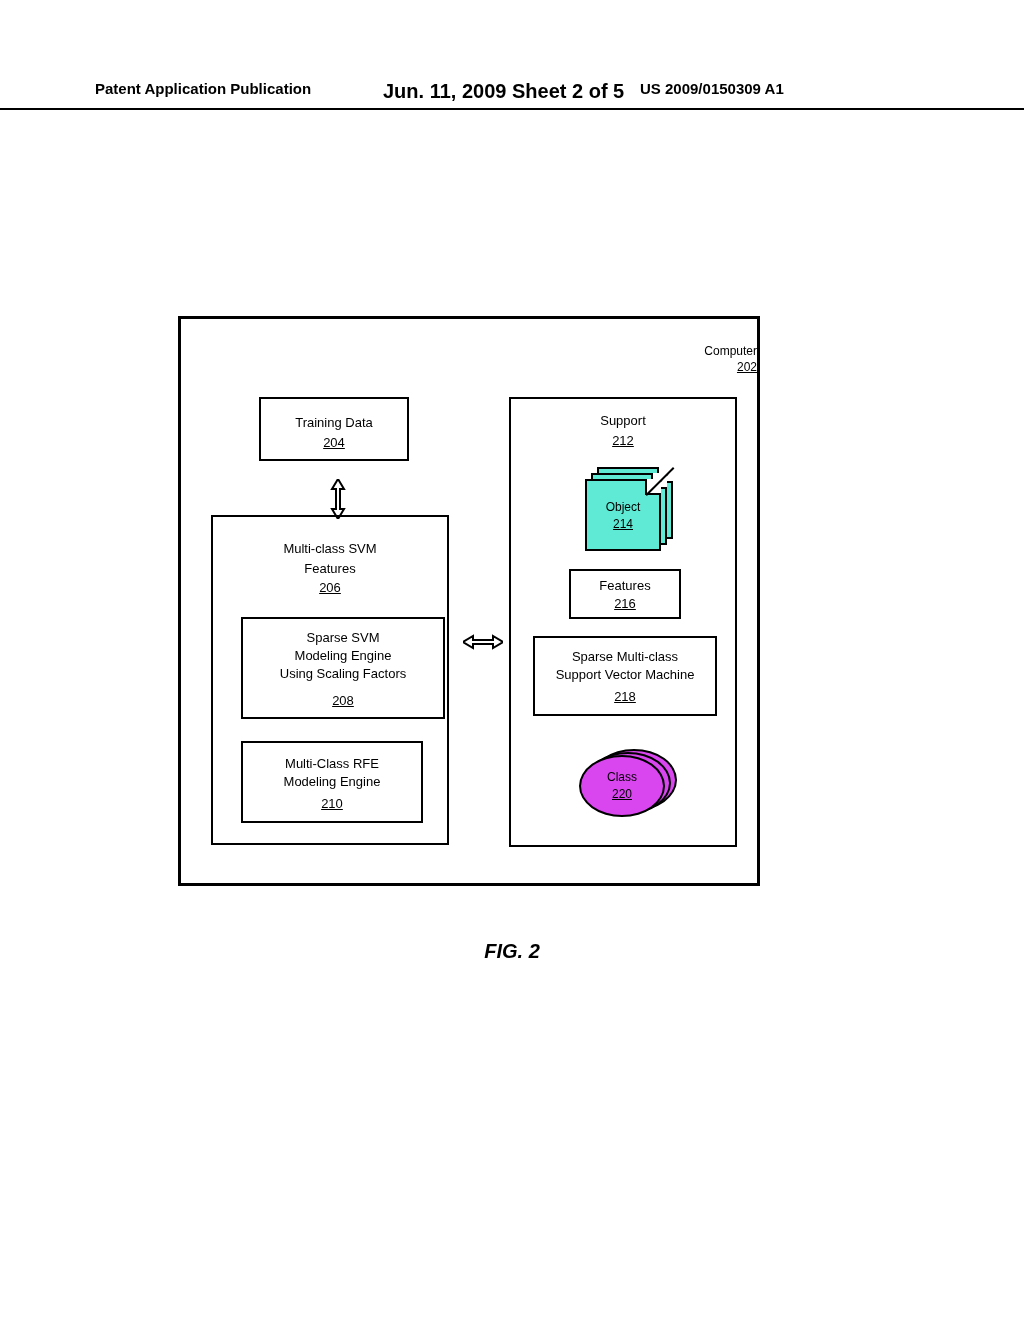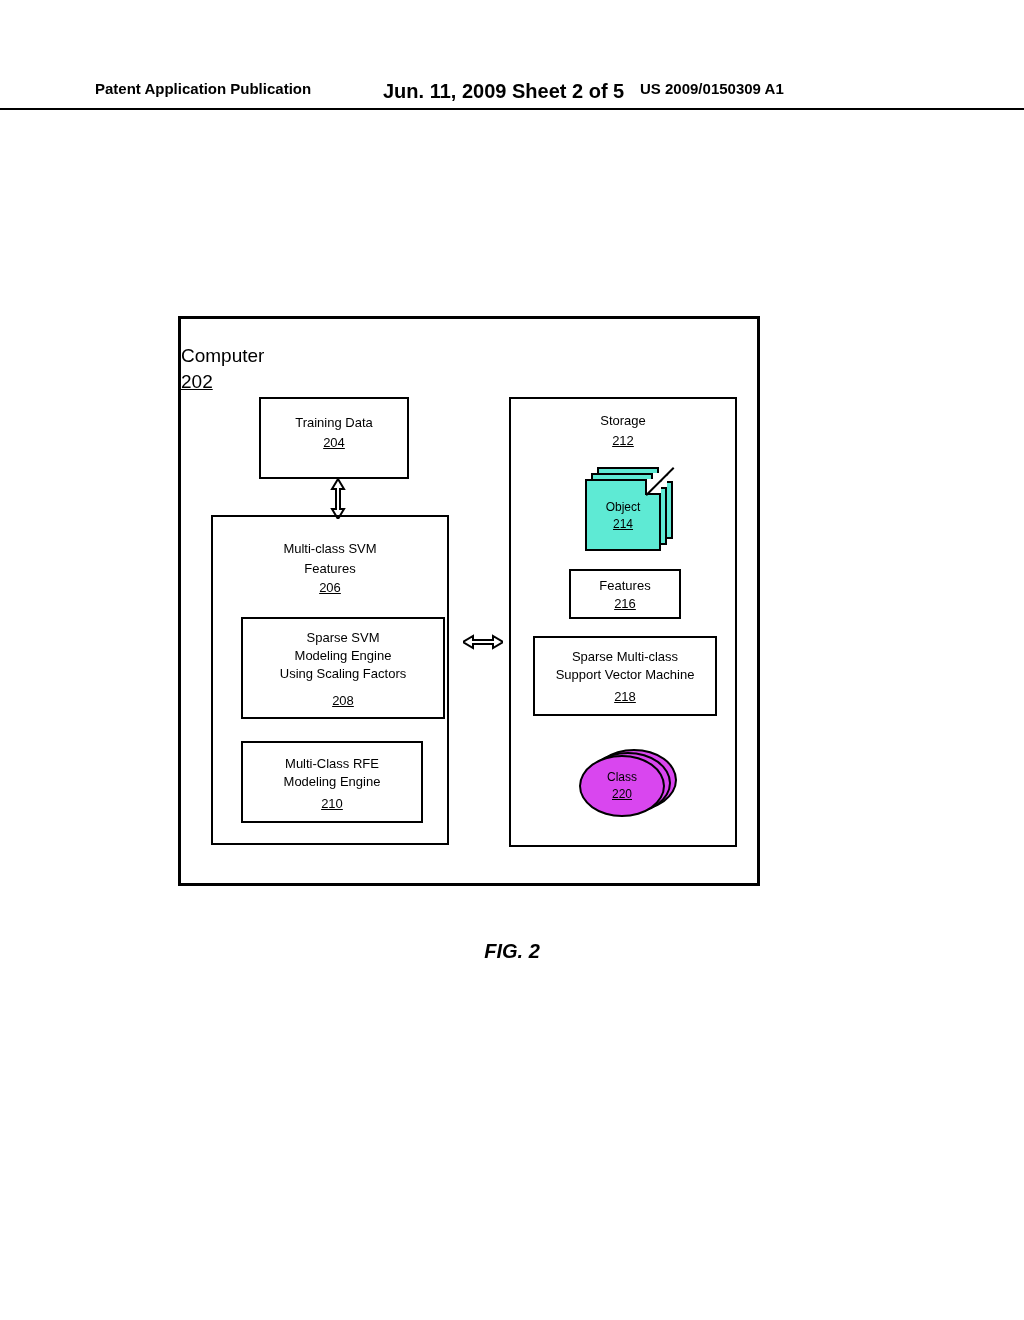--- a/index.html
+++ b/index.html
@@ -46,37 +46,37 @@
     top: 316px;
     width: 582px;
     height: 570px;
     border: 3px solid #000;
   }
   .computer-label {
     position: absolute;
     left: 0;
     top: 24px;
     width: 100%;
-    text-align: left;
-    font-size: 19px;
+    text-align: right;
+    font-size: 12px;
     line-height: 1.35;
   }
   .computer-label .ref { text-decoration: underline; }
   .left-col {
     position: absolute;
     left: 30px;
     top: 78px;
     width: 238px;
   }
   .training-box {
     position: absolute;
     left: 48px;
     top: 0;
     width: 150px;
-    height: 82px;
+    height: 64px;
     border: 2px solid #000;
     text-align: center;
     font-size: 13px;
     padding-top: 14px;
     line-height: 1.5;
   }
   .training-box .ref { text-decoration: underline; }
   .gen-box {
     position: absolute;
     left: 0;
@@ -289,21 +289,21 @@
       <div class="rfe-box">
         <span style="white-space:pre-line;">Multi-Class RFE
 Modeling Engine</span>
         <span class="ref">210</span>
       </div>
     </div>
   </div>
 
   <div class="right-col">
     <div class="storage-label">
-      <span>Storage</span><br>
+      <span>Support</span><br>
       <span class="ref">212</span>
     </div>
     <div class="doc-stack">
       <div class="doc doc3">
         <div class="fold-outer"></div>
           <div class="fold-line"></div>
           <div class="fold-diag"></div>
       </div>
       <div class="doc doc2">
         <div class="fold-outer"></div>

